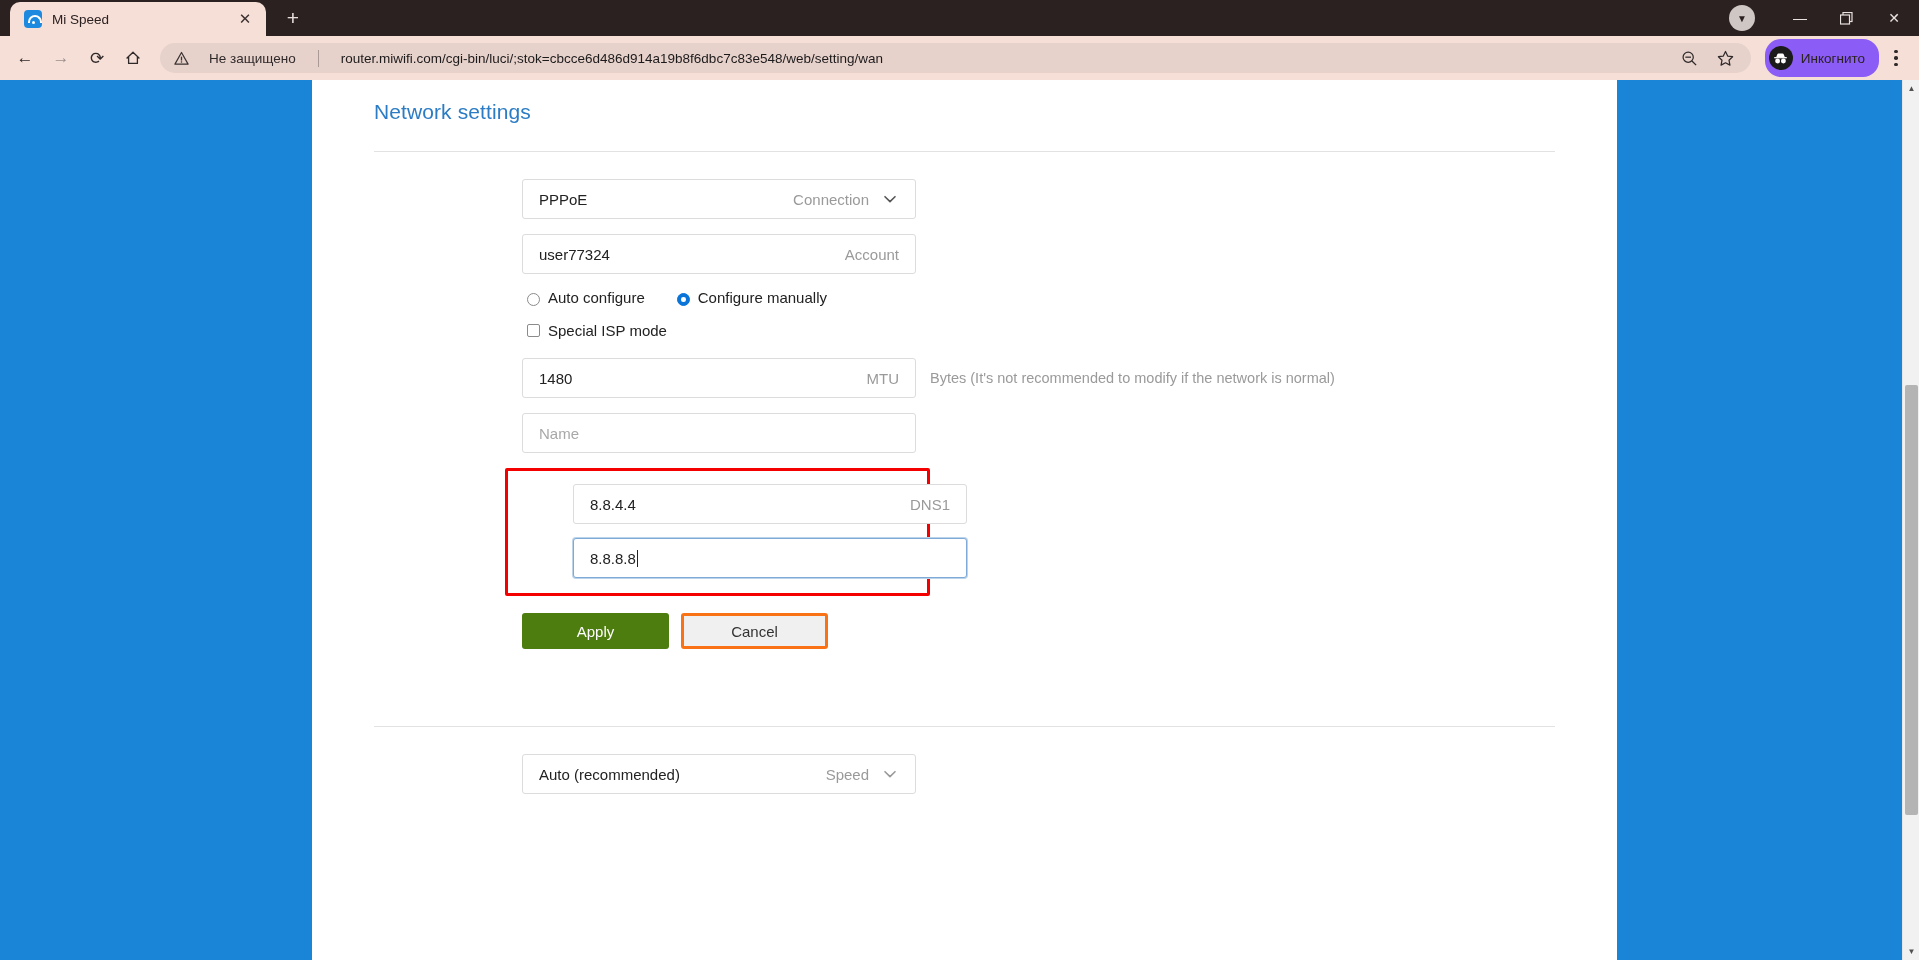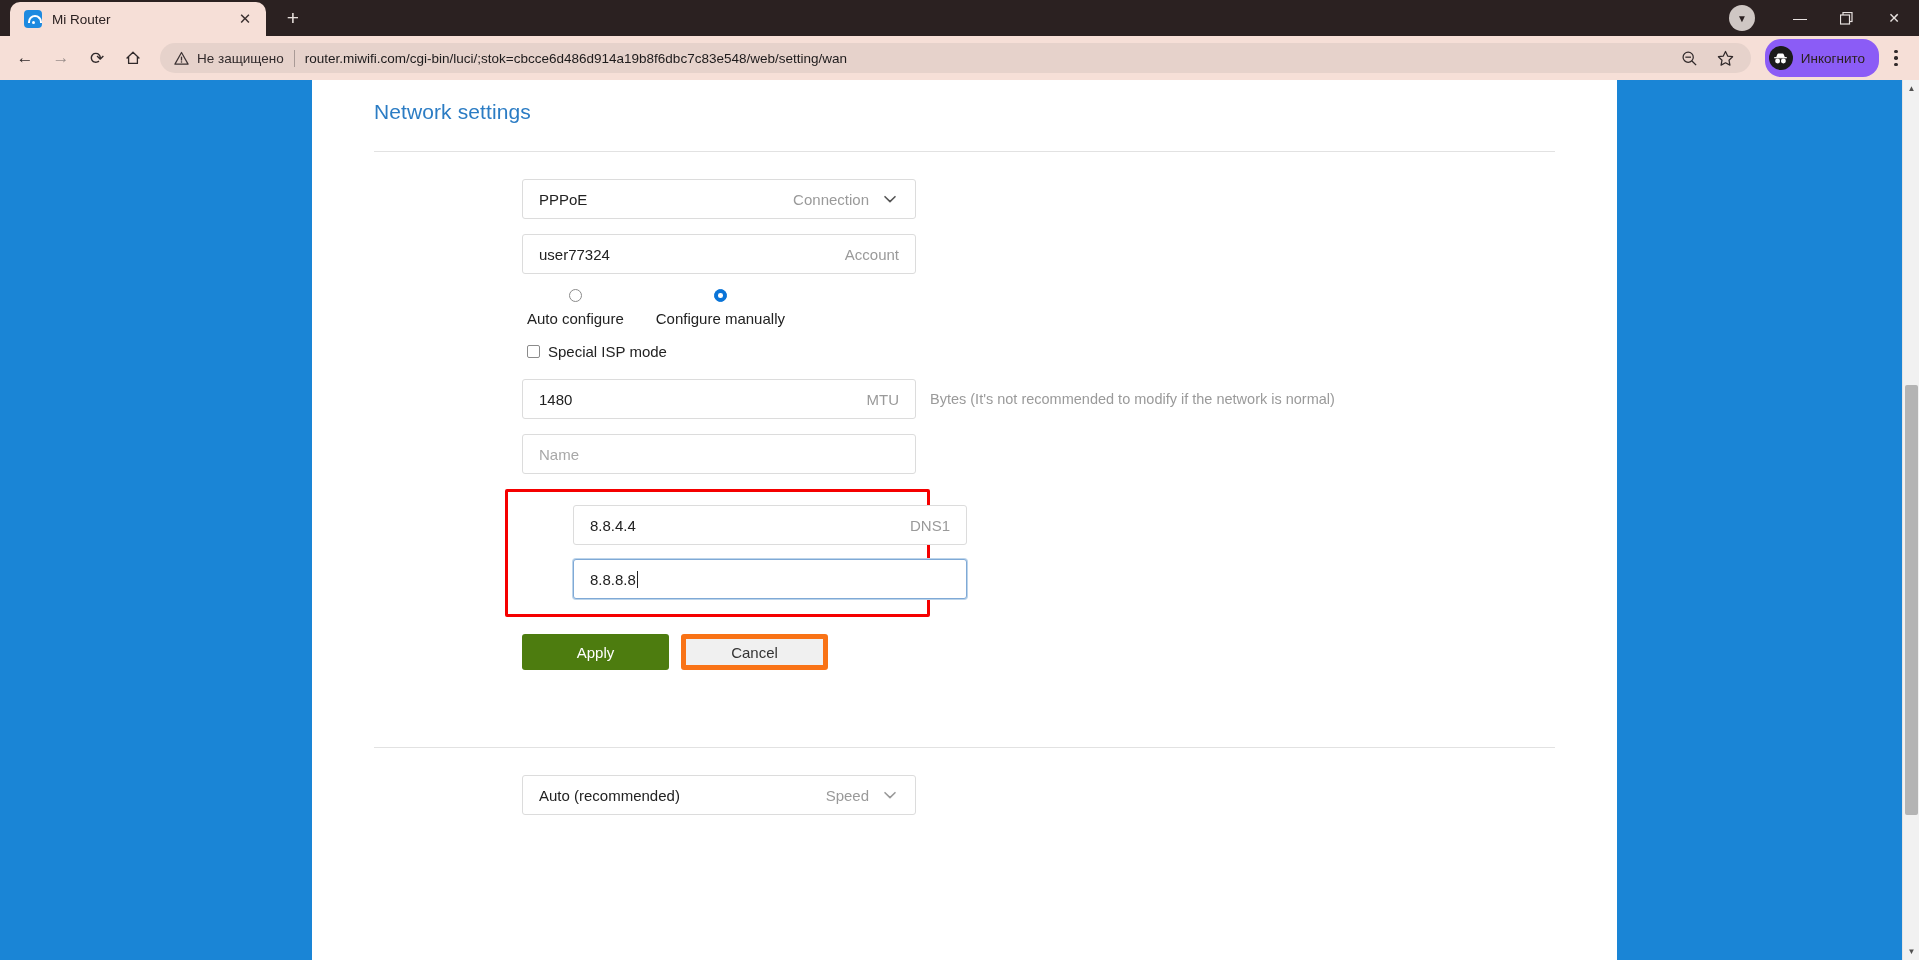--- a/index.html
+++ b/index.html
@@ -120,21 +120,21 @@
   }
   .omnibox {
     flex: 1 1 auto;
     height: 30px;
     background: #e6d2cb;
     border-radius: 16px;
     display: flex;
     align-items: center;
     padding: 0 8px 0 14px;
     margin: 0 8px;
-    gap: 8px;
+    gap: 20px;
     min-width: 0;
   }
   .warn-icon { flex: 0 0 auto; display:flex; align-items:center; }
   .not-secure {
     font-size: 13.5px;
     color: #312a2b;
     white-space: nowrap;
     flex: 0 0 auto;
   }
   .omni-sep {
@@ -265,21 +265,21 @@
     margin-left: 1px;
   }
   .hint {
     font-size: 14.5px;
     color: #9a9a9a;
     white-space: nowrap;
     margin-bottom: 15px;
   }
 
   .radio-row { display: flex; align-items: center; gap: 32px; margin: 6px 0 16px 5px; }
-  .opt { display: flex; align-items: center; gap: 8px; flex-direction: column; }
+  .opt { display: flex; align-items: flex-end; gap: 8px; }
   .radio {
     width: 13px; height: 13px;
     border: 1px solid #8b8b8b;
     border-radius: 50%;
     background: #fff;
     flex: 0 0 auto;
     position: relative;
   }
   .radio.checked { border-color: #0a74d8; background: #0a74d8; }
   .radio.checked::after {
@@ -313,21 +313,21 @@
   .dns-group .field { margin-bottom: 14px; margin-left: 48px; }
 
   .btn-row { display: flex; gap: 12px; margin-top: 4px; }
   .btn {
     width: 147px; height: 36px;
     border-radius: 3px;
     display: flex; align-items: center; justify-content: center;
     font-size: 15px;
   }
   .btn.primary { background: #4d7c0f; color: #fff; }
-  .btn.secondary { background: #f0f0f0; color: #333; border: 5px solid #f97316; }
+  .btn.secondary { background: #f0f0f0; color: #333; border: 3px solid #f97316; }
 
   .spacer { height: 50px; }
 
   
   .scrollbar {
     position: absolute;
     right: 0; top: 80px;
     width: 17px;
     height: 880px;
     background: #f1f1f1;
@@ -350,21 +350,21 @@
   }
 </style>
 </head>
 <body>
 
 <div class="browser">
 
   <div class="titlebar">
     <div class="tab">
       <span class="tab-favicon"></span>
-      <span class="tab-title">Mi Router</span>
+      <span class="tab-title">Mi Speed</span>
       <span class="tab-close">✕</span>
     </div>
     <div class="new-tab">+</div>
 
     <div class="wincontrols">
       <div class="wc-dl">▼</div>
       <div class="wc-btn">—</div>
       <div class="wc-btn">
         <svg width="13" height="13" viewBox="0 0 13 13">
           <rect x="3" y="0.5" width="9" height="9" fill="none" stroke="#e8e2e0" stroke-width="1.2"></rect>

